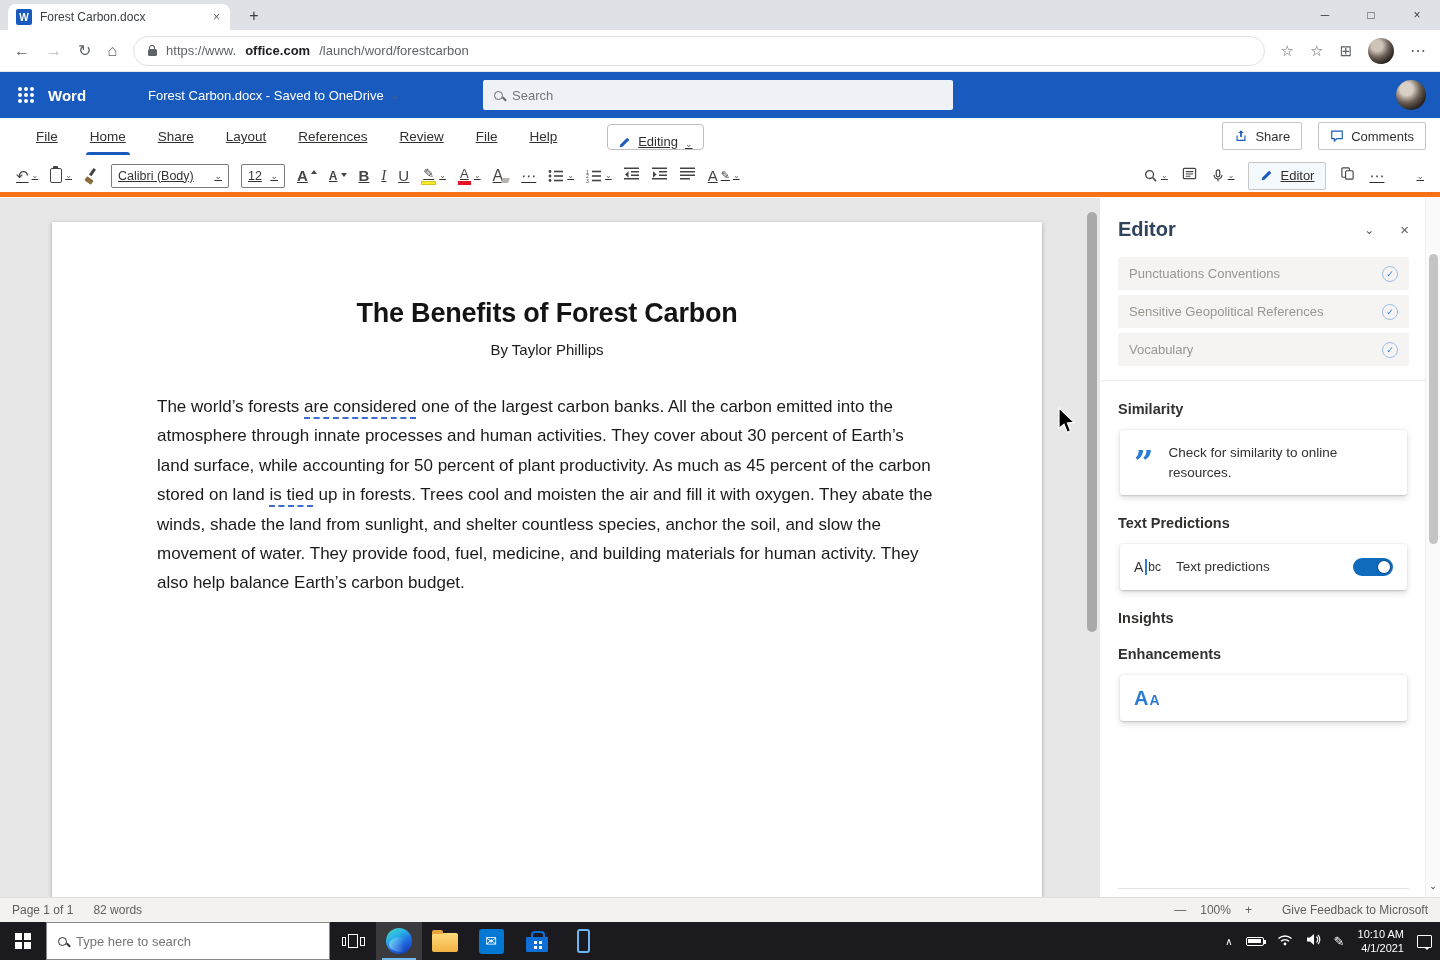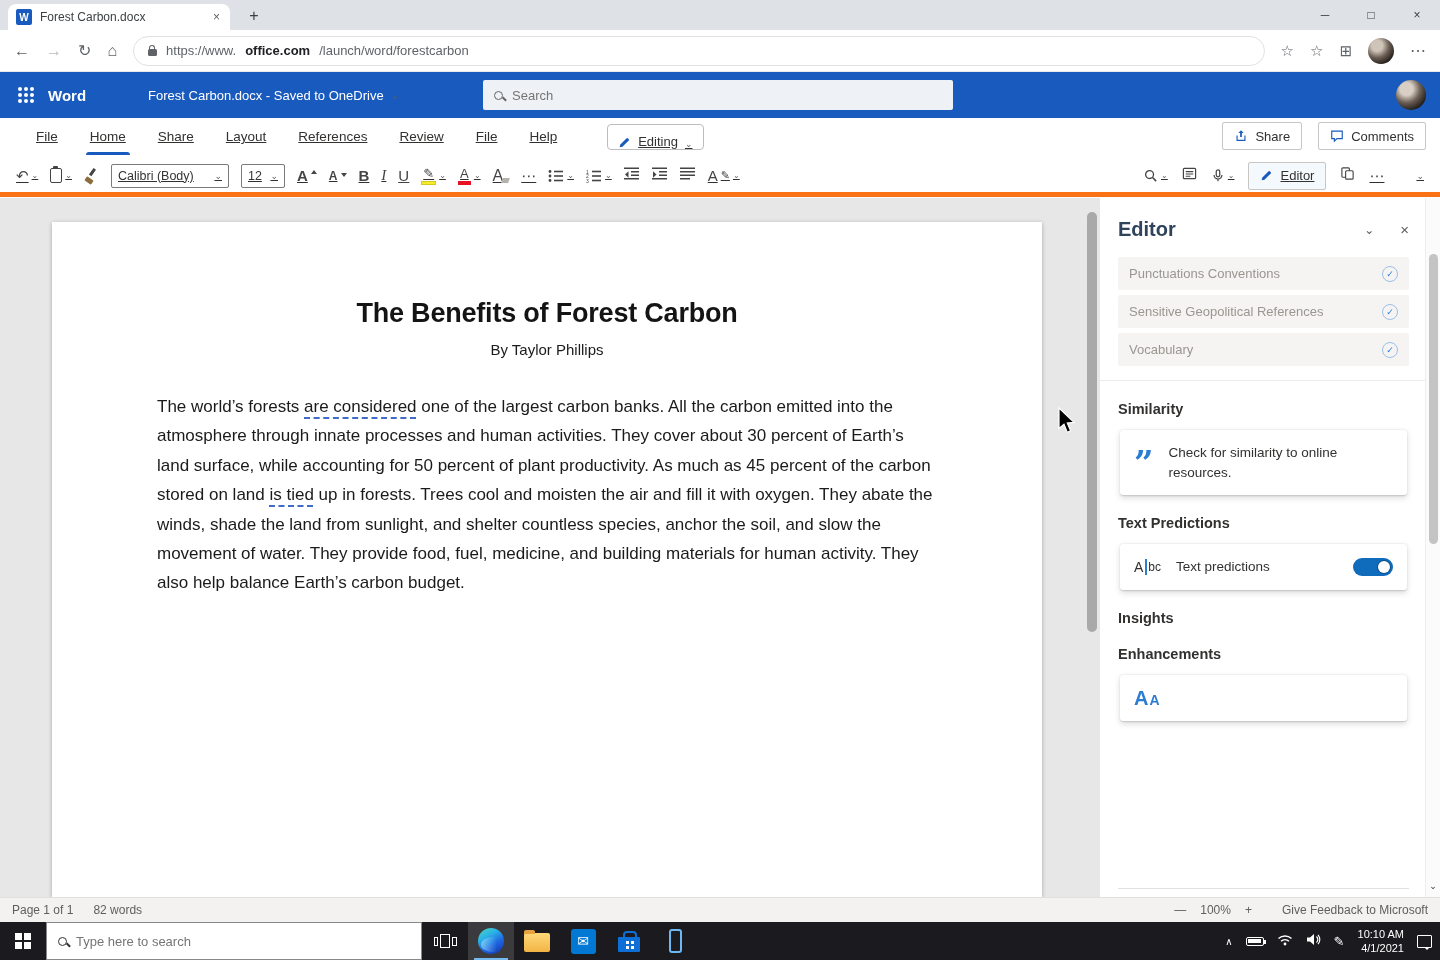--- a/index.html
+++ b/index.html
@@ -148,21 +148,21 @@
                border-top:1px solid #e1dfdd; display:flex; align-items:center; padding:0 12px; gap:20px;
                font-size:12px; color:#605e5c; }
   .sb-right { margin-left:auto; display:flex; align-items:center; gap:16px; }
   .sb-zoom { display:flex; align-items:center; gap:14px; margin-right:14px;}
 
   
   .taskbar { position:absolute; top:922px; left:0; right:0; height:38px; background:#1b1b1f; display:flex; align-items:center;}
   .tb-btn { width:46px; height:38px; display:flex; align-items:center; justify-content:center; position:relative;}
   .winlogo { display:grid; grid-template-columns:7px 7px; grid-template-rows:7px 7px; gap:1.5px; }
   .winlogo i { background:#fff; }
-  .tsearch { width:376px; height:38px; background:#fff; border:1px solid #888; display:flex; align-items:center;
+  .tsearch { width:284px; height:38px; background:#fff; border:1px solid #888; display:flex; align-items:center;
              gap:9px; padding:0 11px; }
   .tsearch .mag { border-color:#333; } .tsearch .mag::after { background:#333; }
   .tsearch input { border:none; outline:none; font-size:13px; width:100%; font-family:"Liberation Sans",sans-serif; color:#333;}
   .tv { display:flex; align-items:center; gap:2px; }
   .tv i { border:1.4px solid #fff; width:4.5px; height:9px; display:block;}
   .tv i.mid { width:10px; height:14px; }
   .tb-btn.open::after { content:''; position:absolute; left:6px; right:6px; bottom:0; height:2px; background:#76b9ed;}
   .tb-btn.active { background:rgba(255,255,255,.14); }
   .edge { width:26px; height:26px; border-radius:50%; position:relative; overflow:hidden;
           background:linear-gradient(150deg,#49d6b5 2%,#2bb3e8 32%,#1f66e0 62%,#1238ad 95%); }

